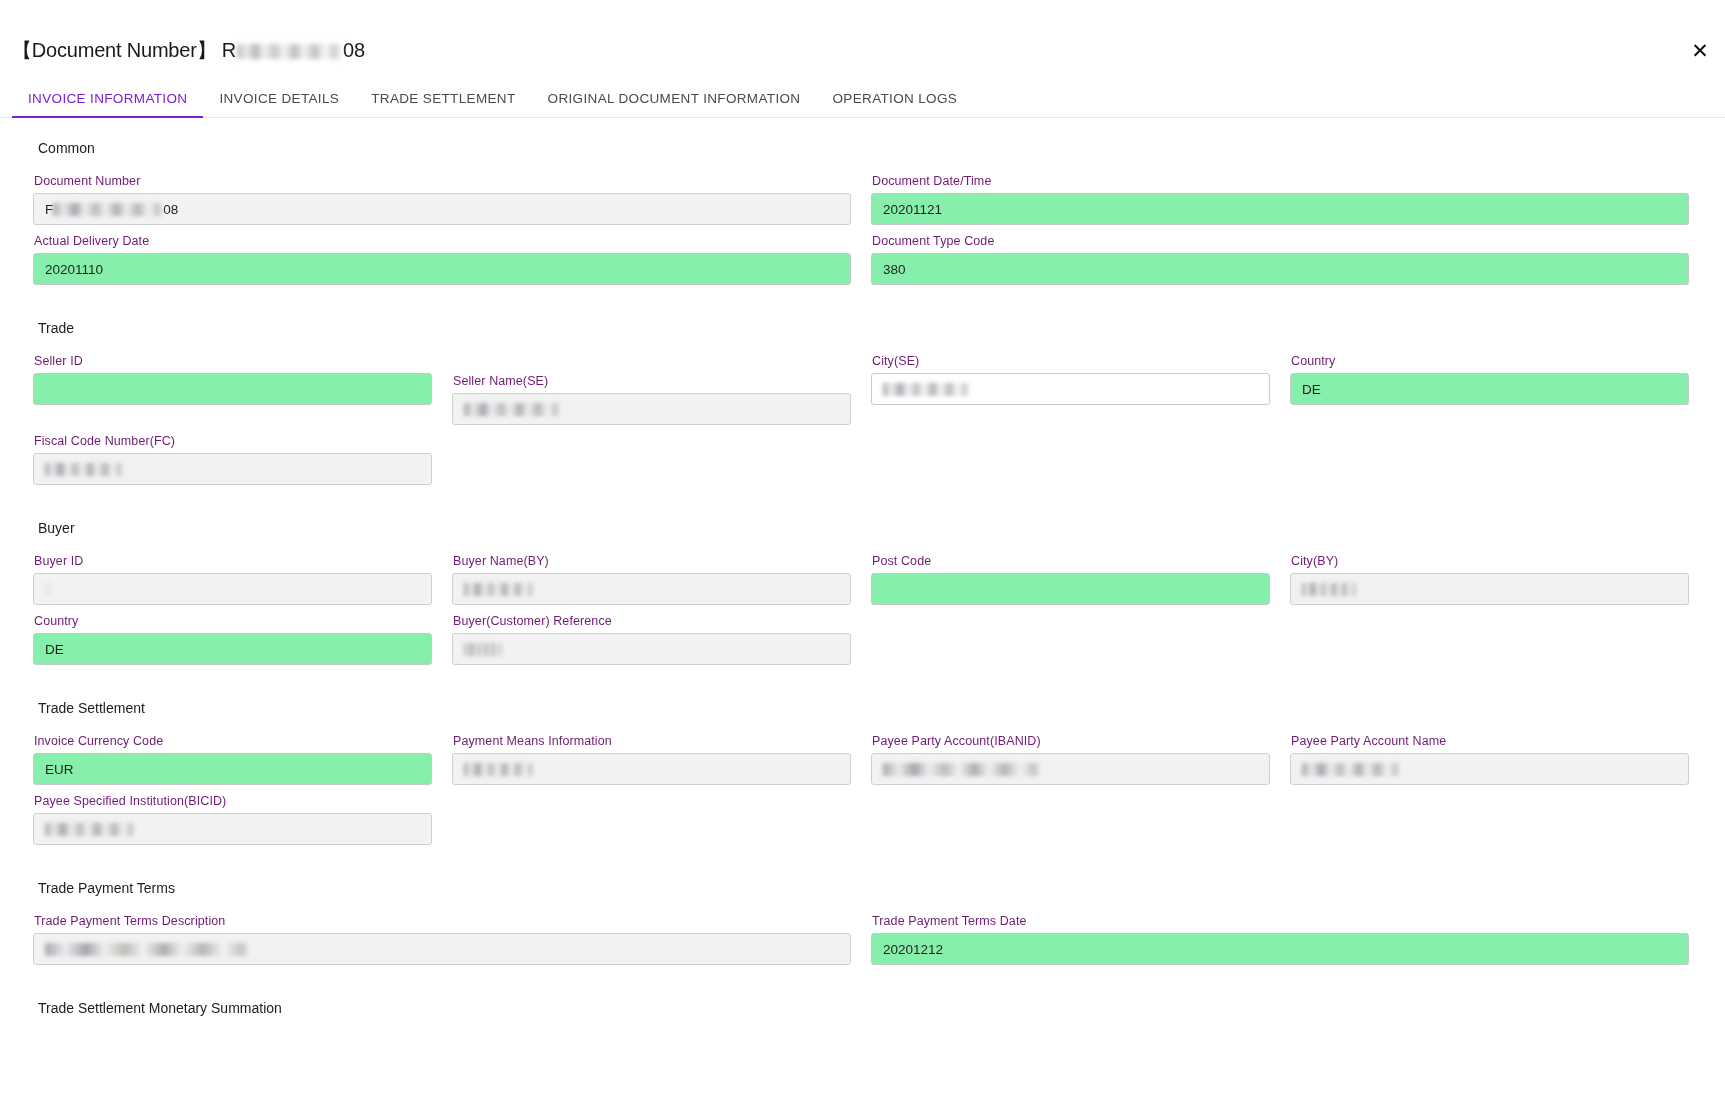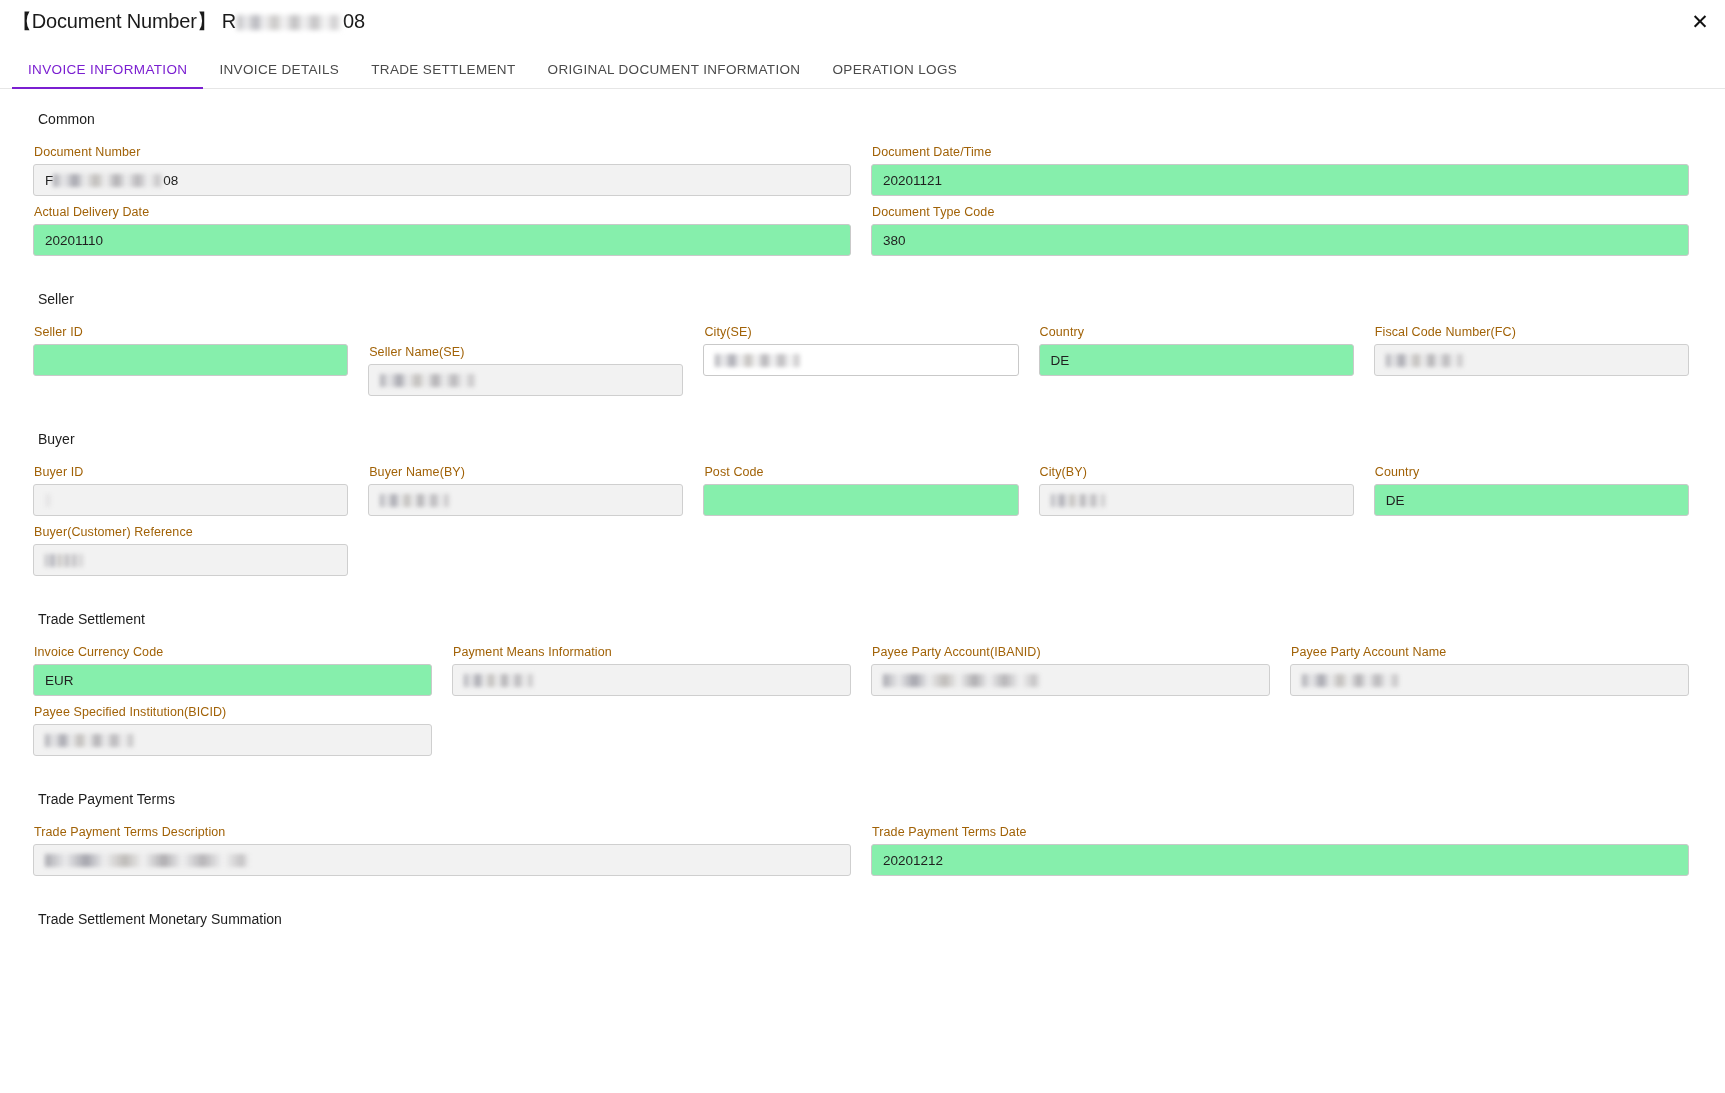--- a/index.html
+++ b/index.html
@@ -15,20 +15,21 @@
     width: 1725px;
     height: 1093px;
     background: #fff;
   }
 
   
   .header {
     position: relative;
     height: 52px;
     padding: 8px;
+    margin-top: 29px;
   }
   .doc-title {
     position: absolute;
     left: 12px;
     top: 8px;
     font-size: 20px;
     color: #1a1a1a;
     font-weight: 400;
     letter-spacing: -0.2px;
     white-space: nowrap;
@@ -119,28 +120,28 @@
     font-weight: 400;
     padding-left: 38px;
   }
   .grid {
     display: grid;
     column-gap: 20px;
     row-gap: 0;
     padding: 0 36px 0 33px;
   }
   .g2 { grid-template-columns: 1fr 1fr; }
-  .g3 { grid-template-columns: 1fr 1fr 1fr 1fr 1fr; }
+  .g3 { grid-template-columns: 1fr 1fr 1fr 1fr; }
   .g4 { grid-template-columns: 1fr 1fr 1fr 1fr; }
 
   .field { display: block; }
   .field-label {
     display: block;
     font-size: 12.5px;
-    color: #a16207;
+    color: #701a75;
     margin: 0 0 5px 1px;
     letter-spacing: .1px;
     white-space: nowrap;
   }
   .field-input {
     position: relative;
     height: 32px;
     border: 1px solid #c9c9c9;
     border-radius: 3px;
     background: #86efac;
@@ -217,21 +218,21 @@
           </div>
         </div>
         <div class="field" style="margin-bottom: 9px;">
           <label class="field-label">Document Type Code</label>
           <div class="field-input">
             <span>380</span>
           </div>
         </div>
       </div>
       <div style="height: 26px;"></div>
-      <div class="section-title">Seller</div>
+      <div class="section-title">Trade</div>
       <div style="height: 18px;"></div>
       <div class="grid g3">
         <div class="field" style="margin-bottom: 9px;">
           <label class="field-label">Seller ID</label>
           <div class="field-input">
             <span></span>
           </div>
         </div>
         <div class="field" style="margin-bottom: 9px; margin-top: 20px;">
           <label class="field-label">Seller Name(SE)</label>

